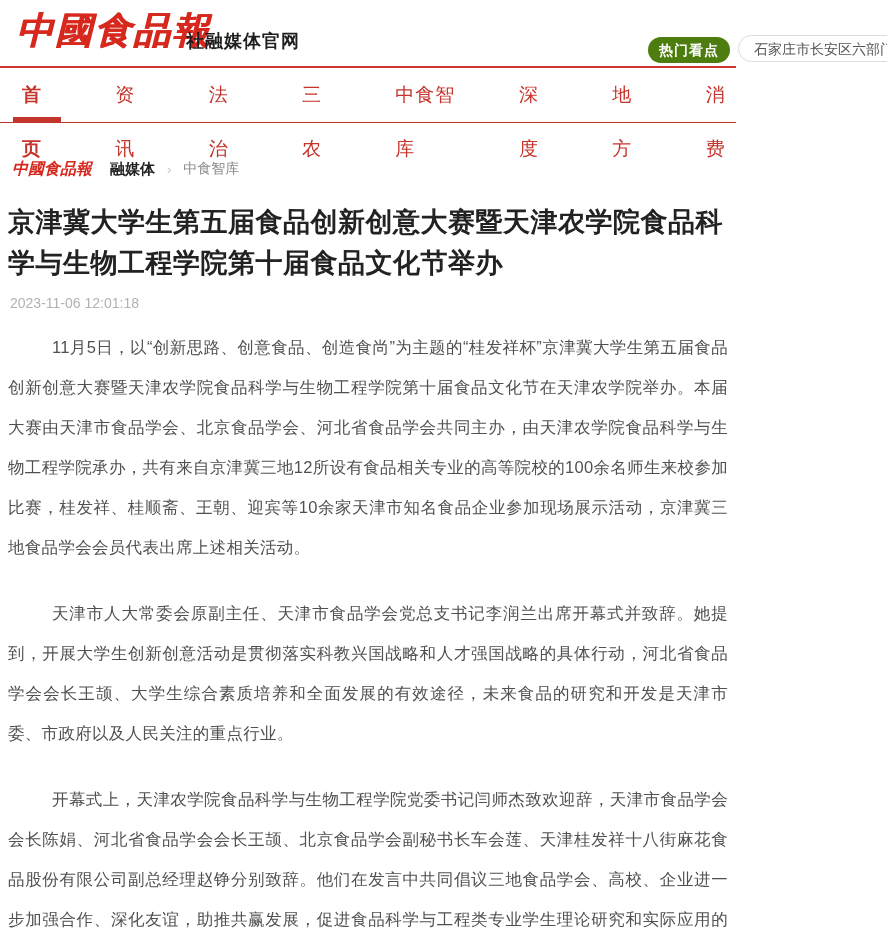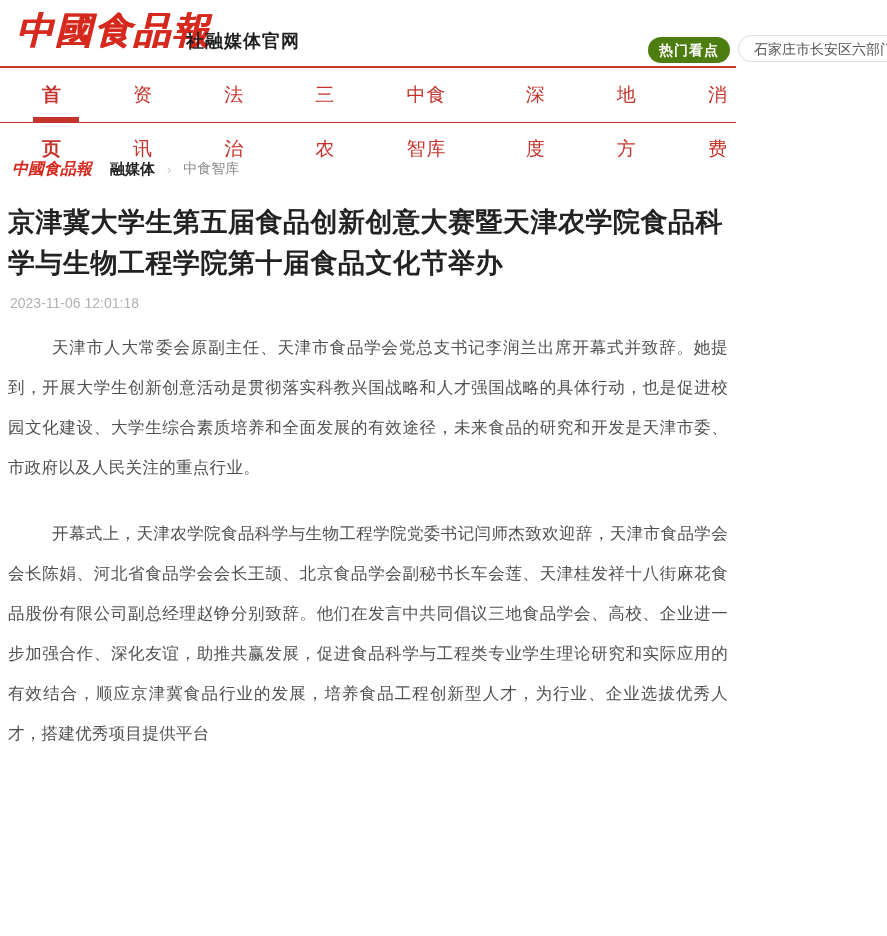--- a/index.html
+++ b/index.html
@@ -50,21 +50,21 @@
     font-size: 14px; color: #555555;
     background: #ffffff;
     box-sizing: border-box;
   }
   .red-line { border-top: 2px solid #cd372d; }
 
   
   .nav {
     display: flex; align-items: center;
     height: 54px;
-    padding-left: 42px;
+    padding-left: 22px;
     column-gap: 63px;
     border-bottom: 1px solid #c5342c;
     position: relative;
   }
   .nav-item {
     position: relative;
     font-size: 19px; color: #c5342c;
     text-decoration: none;
     letter-spacing: 1px;
     cursor: pointer;
@@ -146,18 +146,19 @@
     <span class="bc-logo">中國食品報</span>
     <span class="bc-suffix">融媒体</span>
     <span class="bc-sep">›</span>
     <span class="bc-current">中食智库</span>
   </div>
 
   <article class="article">
     <h1 class="article-title">京津冀大学生第五届食品创新创意大赛暨天津农学院食品科学与生物工程学院第十届食品文化节举办</h1>
     <div class="article-date">2023-11-06 12:01:18</div>
     <div class="article-body">
-      <p>天津市人大常委会原副主任、天津市食品学会党总支书记李润兰出席开幕式并致辞。她提到，开展大学生创新创意活动是贯彻落实科教兴国战略和人才强国战略的具体行动，也是促进校园文化建设、大学生综合素质培养和全面发展的有效途径，未来食品的研究和开发是天津市委、市政府以及人民关注的重点行业。</p>
+      <p>11月5日，以“创新思路、创意食品、创造食尚”为主题的“桂发祥杯”京津冀大学生第五届食品创新创意大赛暨天津农学院食品科学与生物工程学院第十届食品文化节在天津农学院举办。本届大赛由天津市食品学会、北京食品学会、河北省食品学会共同主办，由天津农学院食品科学与生物工程学院承办，共有来自京津冀三地12所设有食品相关专业的高等院校的100余名师生来校参加比赛，桂发祥、桂顺斋、王朝、迎宾等10余家天津市知名食品企业参加现场展示活动，京津冀三地食品学会会员代表出席上述相关活动。</p>
+      <p>天津市人大常委会原副主任、天津市食品学会党总支书记李润兰出席开幕式并致辞。她提到，开展大学生创新创意活动是贯彻落实科教兴国战略和人才强国战略的具体行动，河北省食品学会会长王颉、大学生综合素质培养和全面发展的有效途径，未来食品的研究和开发是天津市委、市政府以及人民关注的重点行业。</p>
       <p>开幕式上，天津农学院食品科学与生物工程学院党委书记闫师杰致欢迎辞，天津市食品学会会长陈娟、河北省食品学会会长王颉、北京食品学会副秘书长车会莲、天津桂发祥十八街麻花食品股份有限公司副总经理赵铮分别致辞。他们在发言中共同倡议三地食品学会、高校、企业进一步加强合作、深化友谊，助推共赢发展，促进食品科学与工程类专业学生理论研究和实际应用的有效结合，顺应京津冀食品行业的发展，培养食品工程创新型人才，为行业、企业选拔优秀人才，搭建优秀项目提供平台</p>
     </div>
   </article>
 
 </div>
 
 </body></html>

